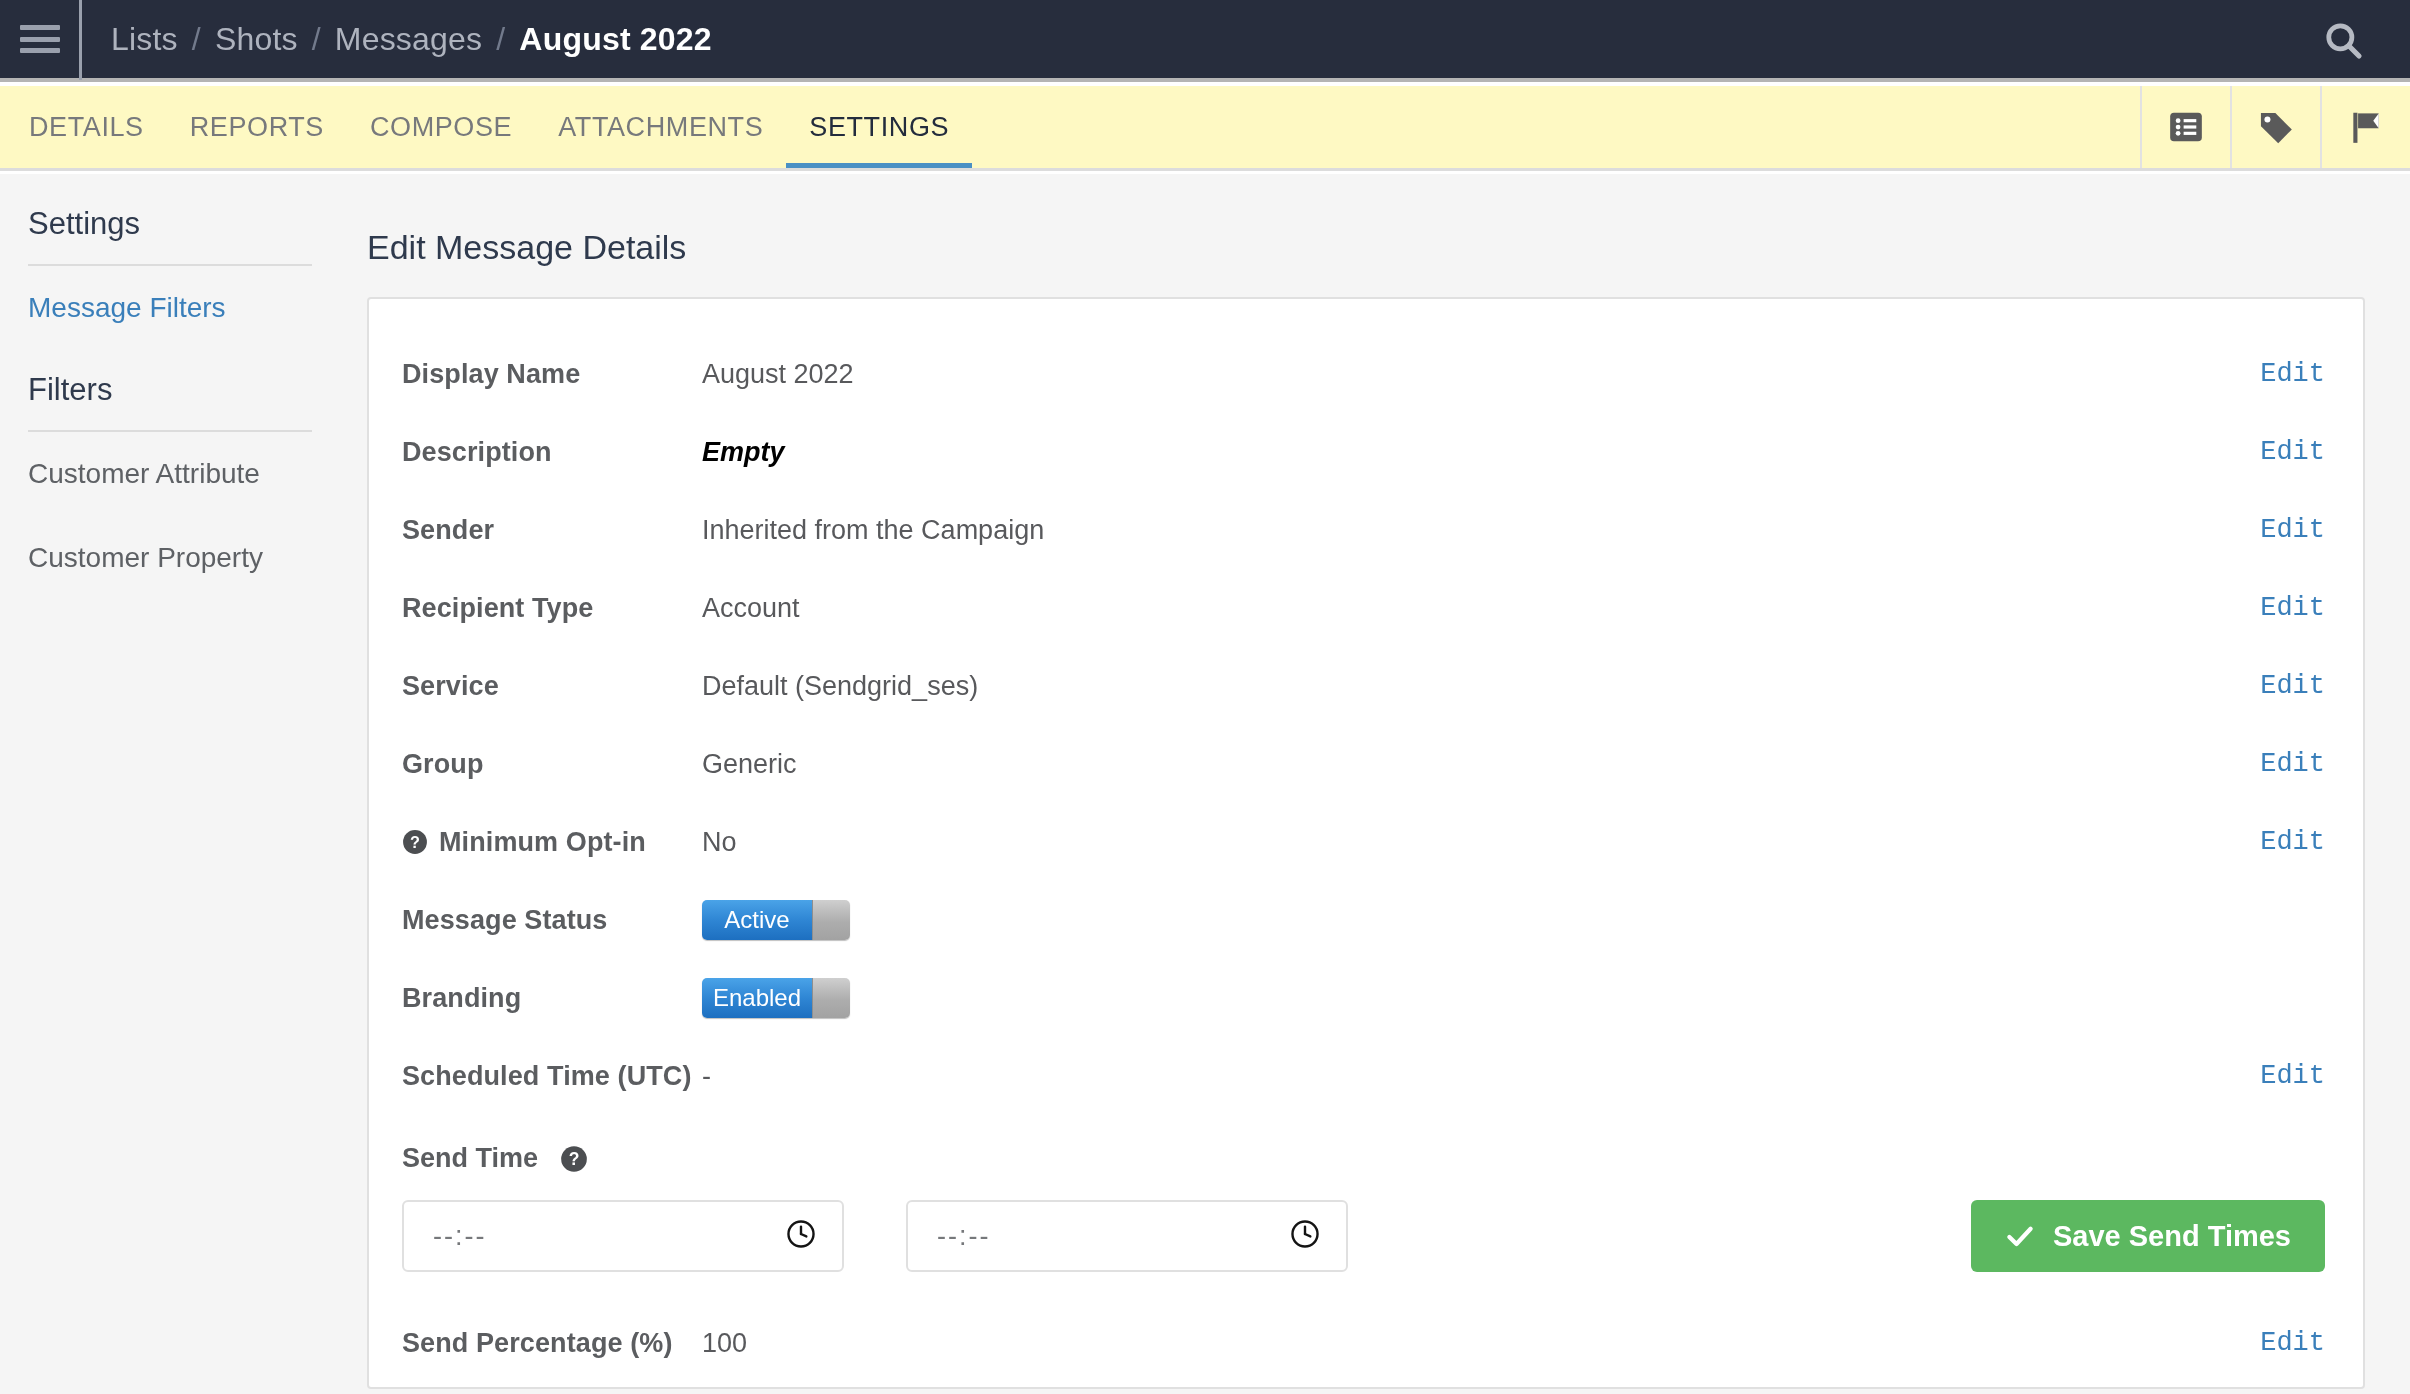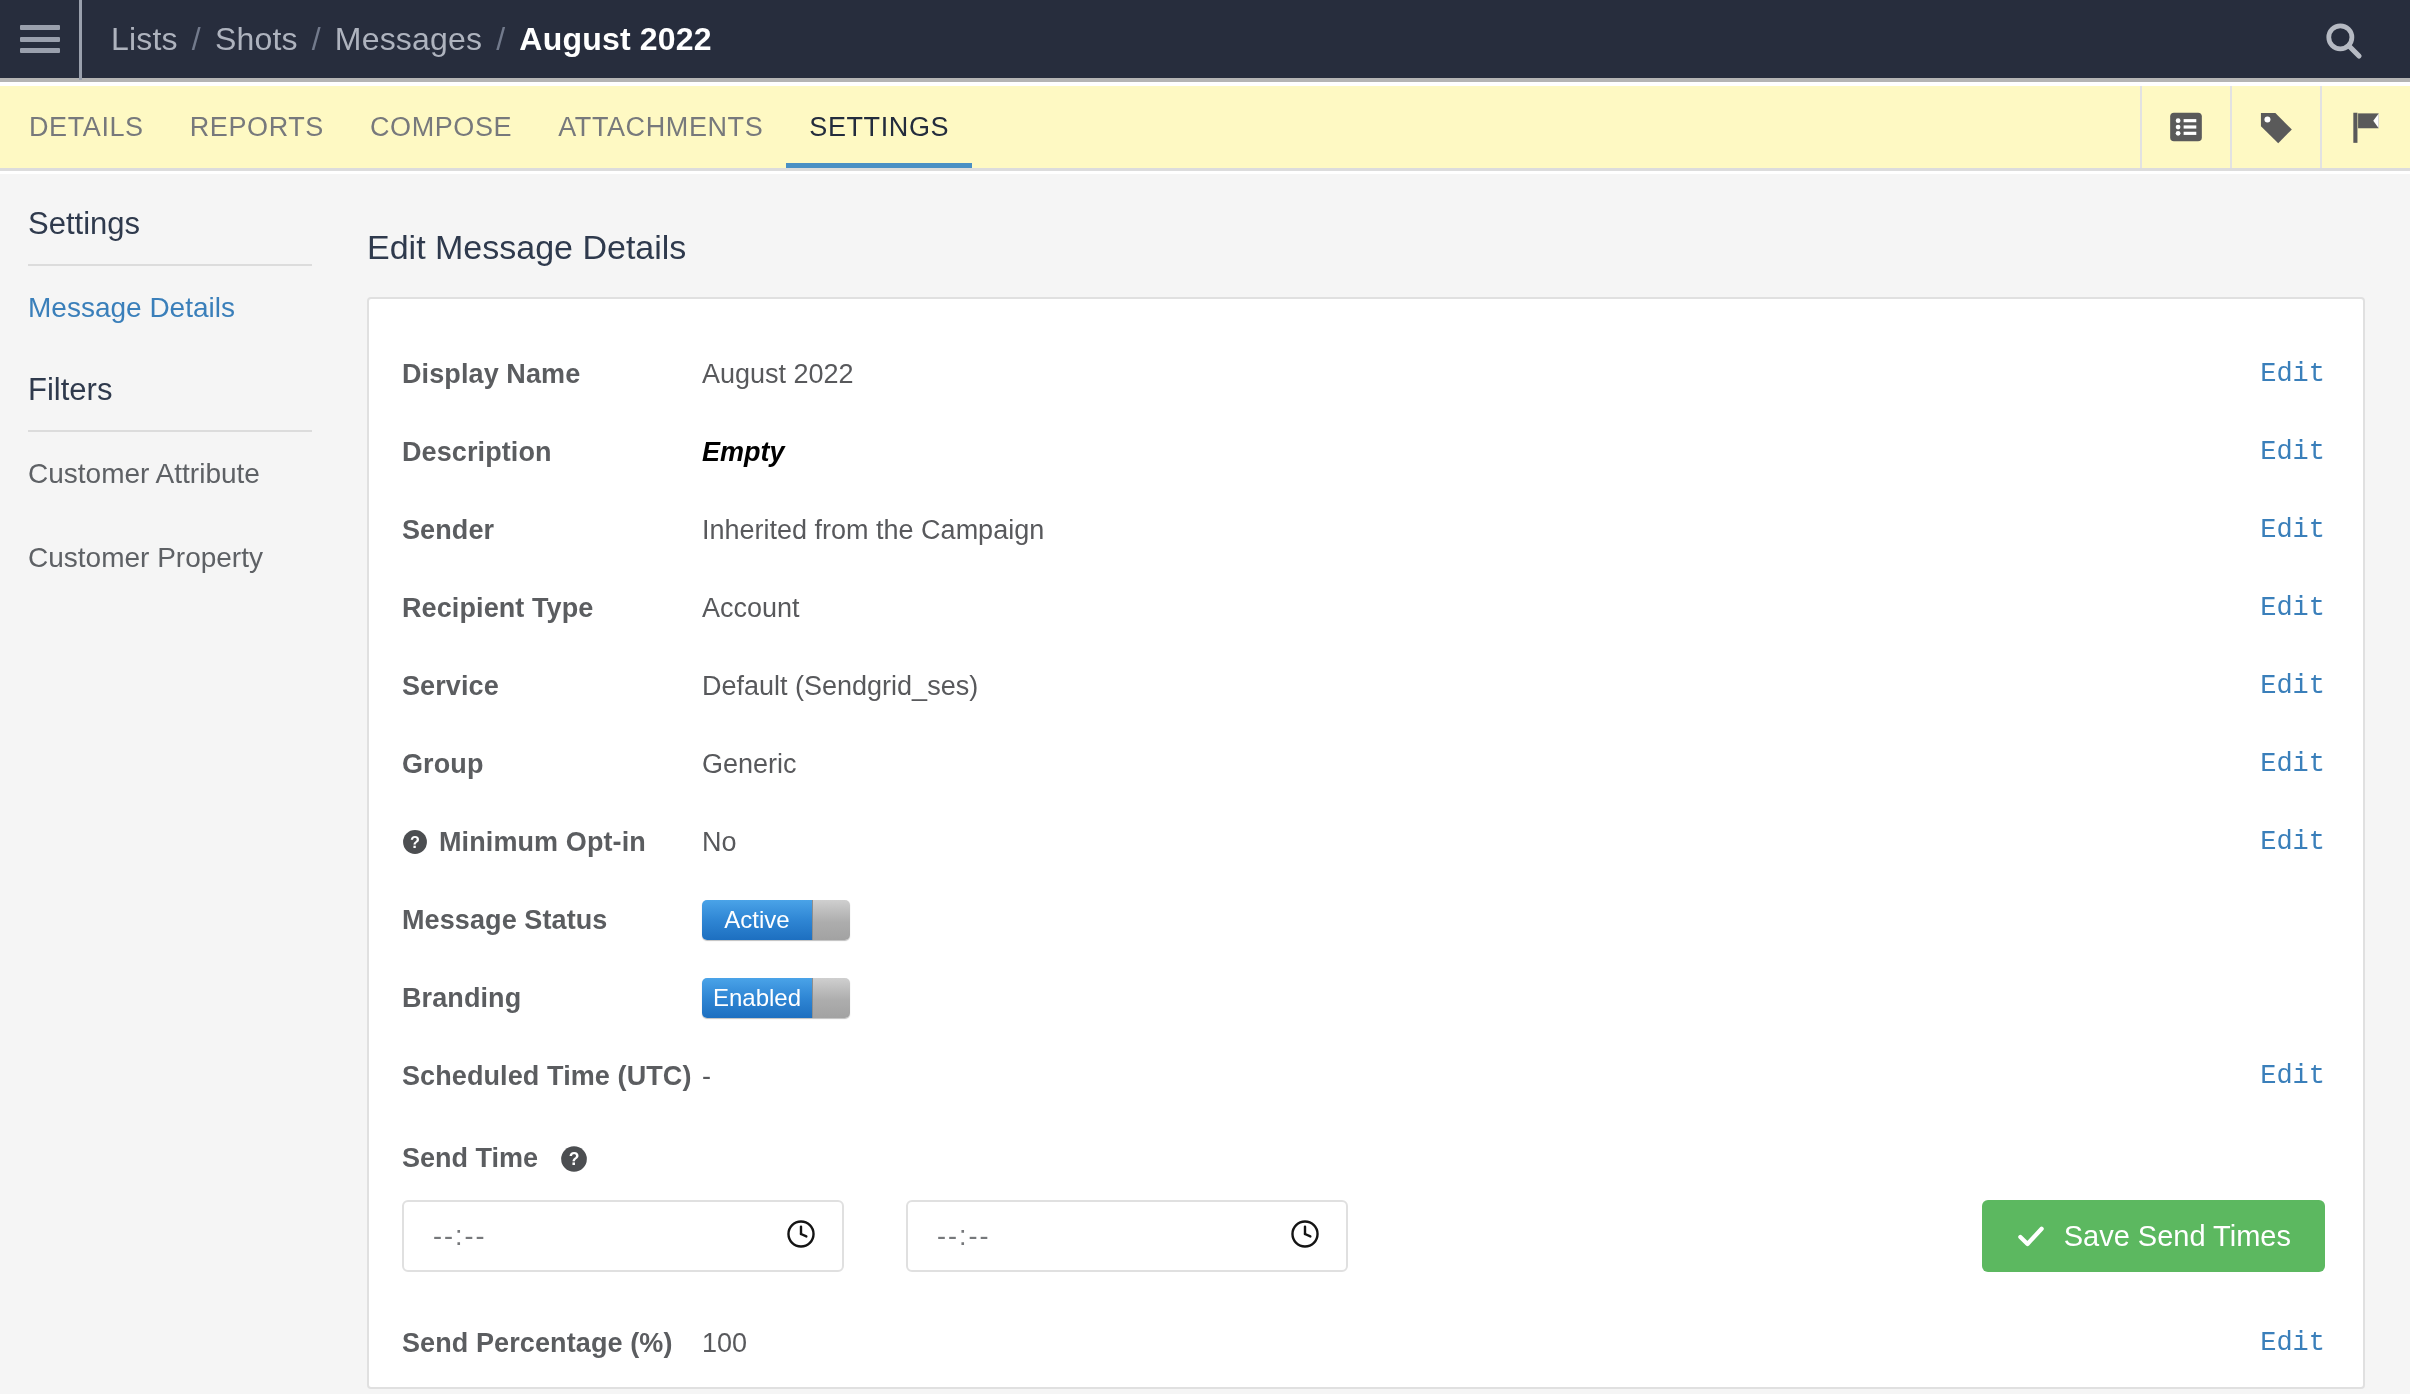--- a/index.html
+++ b/index.html
@@ -203,20 +203,21 @@
   .save-btn {
     margin-left: auto;
     background: #5cb860;
     color: #ffffff;
     font-size: 29px;
     border: none; border-radius: 6px;
     height: 72px; padding: 0 34px;
     display: inline-flex; align-items: center; gap: 18px;
     cursor: pointer;
     font-family: "Liberation Sans", sans-serif;
+    font-weight: bold;
   }
 </style>
 </head>
 <body>
 
 <div class="topbar" data-interactable="false">
   <div class="hamburger-cell" data-interactable="true">
     <div class="hamburger" data-interactable="false">
       <span></span>
         <span></span>
@@ -274,21 +275,21 @@
       </svg>
     </div>
   </div>
 </div>
 
 <div class="body-area" data-interactable="false">
 
   <div class="sidebar" data-interactable="false">
     <div class="side-heading" data-interactable="false">Settings</div>
     <div class="side-rule" data-interactable="false"></div>
-    <div class="side-link" data-interactable="true">Message Details</div>
+    <div class="side-link" data-interactable="true">Message Filters</div>
     <div class="side-gap" data-interactable="false"></div>
     <div class="side-heading" data-interactable="false">Filters</div>
     <div class="side-rule" data-interactable="false"></div>
     <div class="side-link muted" data-interactable="true">Customer Attribute</div>
     <div class="side-link muted" data-interactable="true">Customer Property</div>
   </div>
 
   <div class="main" data-interactable="false">
     <div class="main-title" data-interactable="false">Edit Message Details</div>
 

